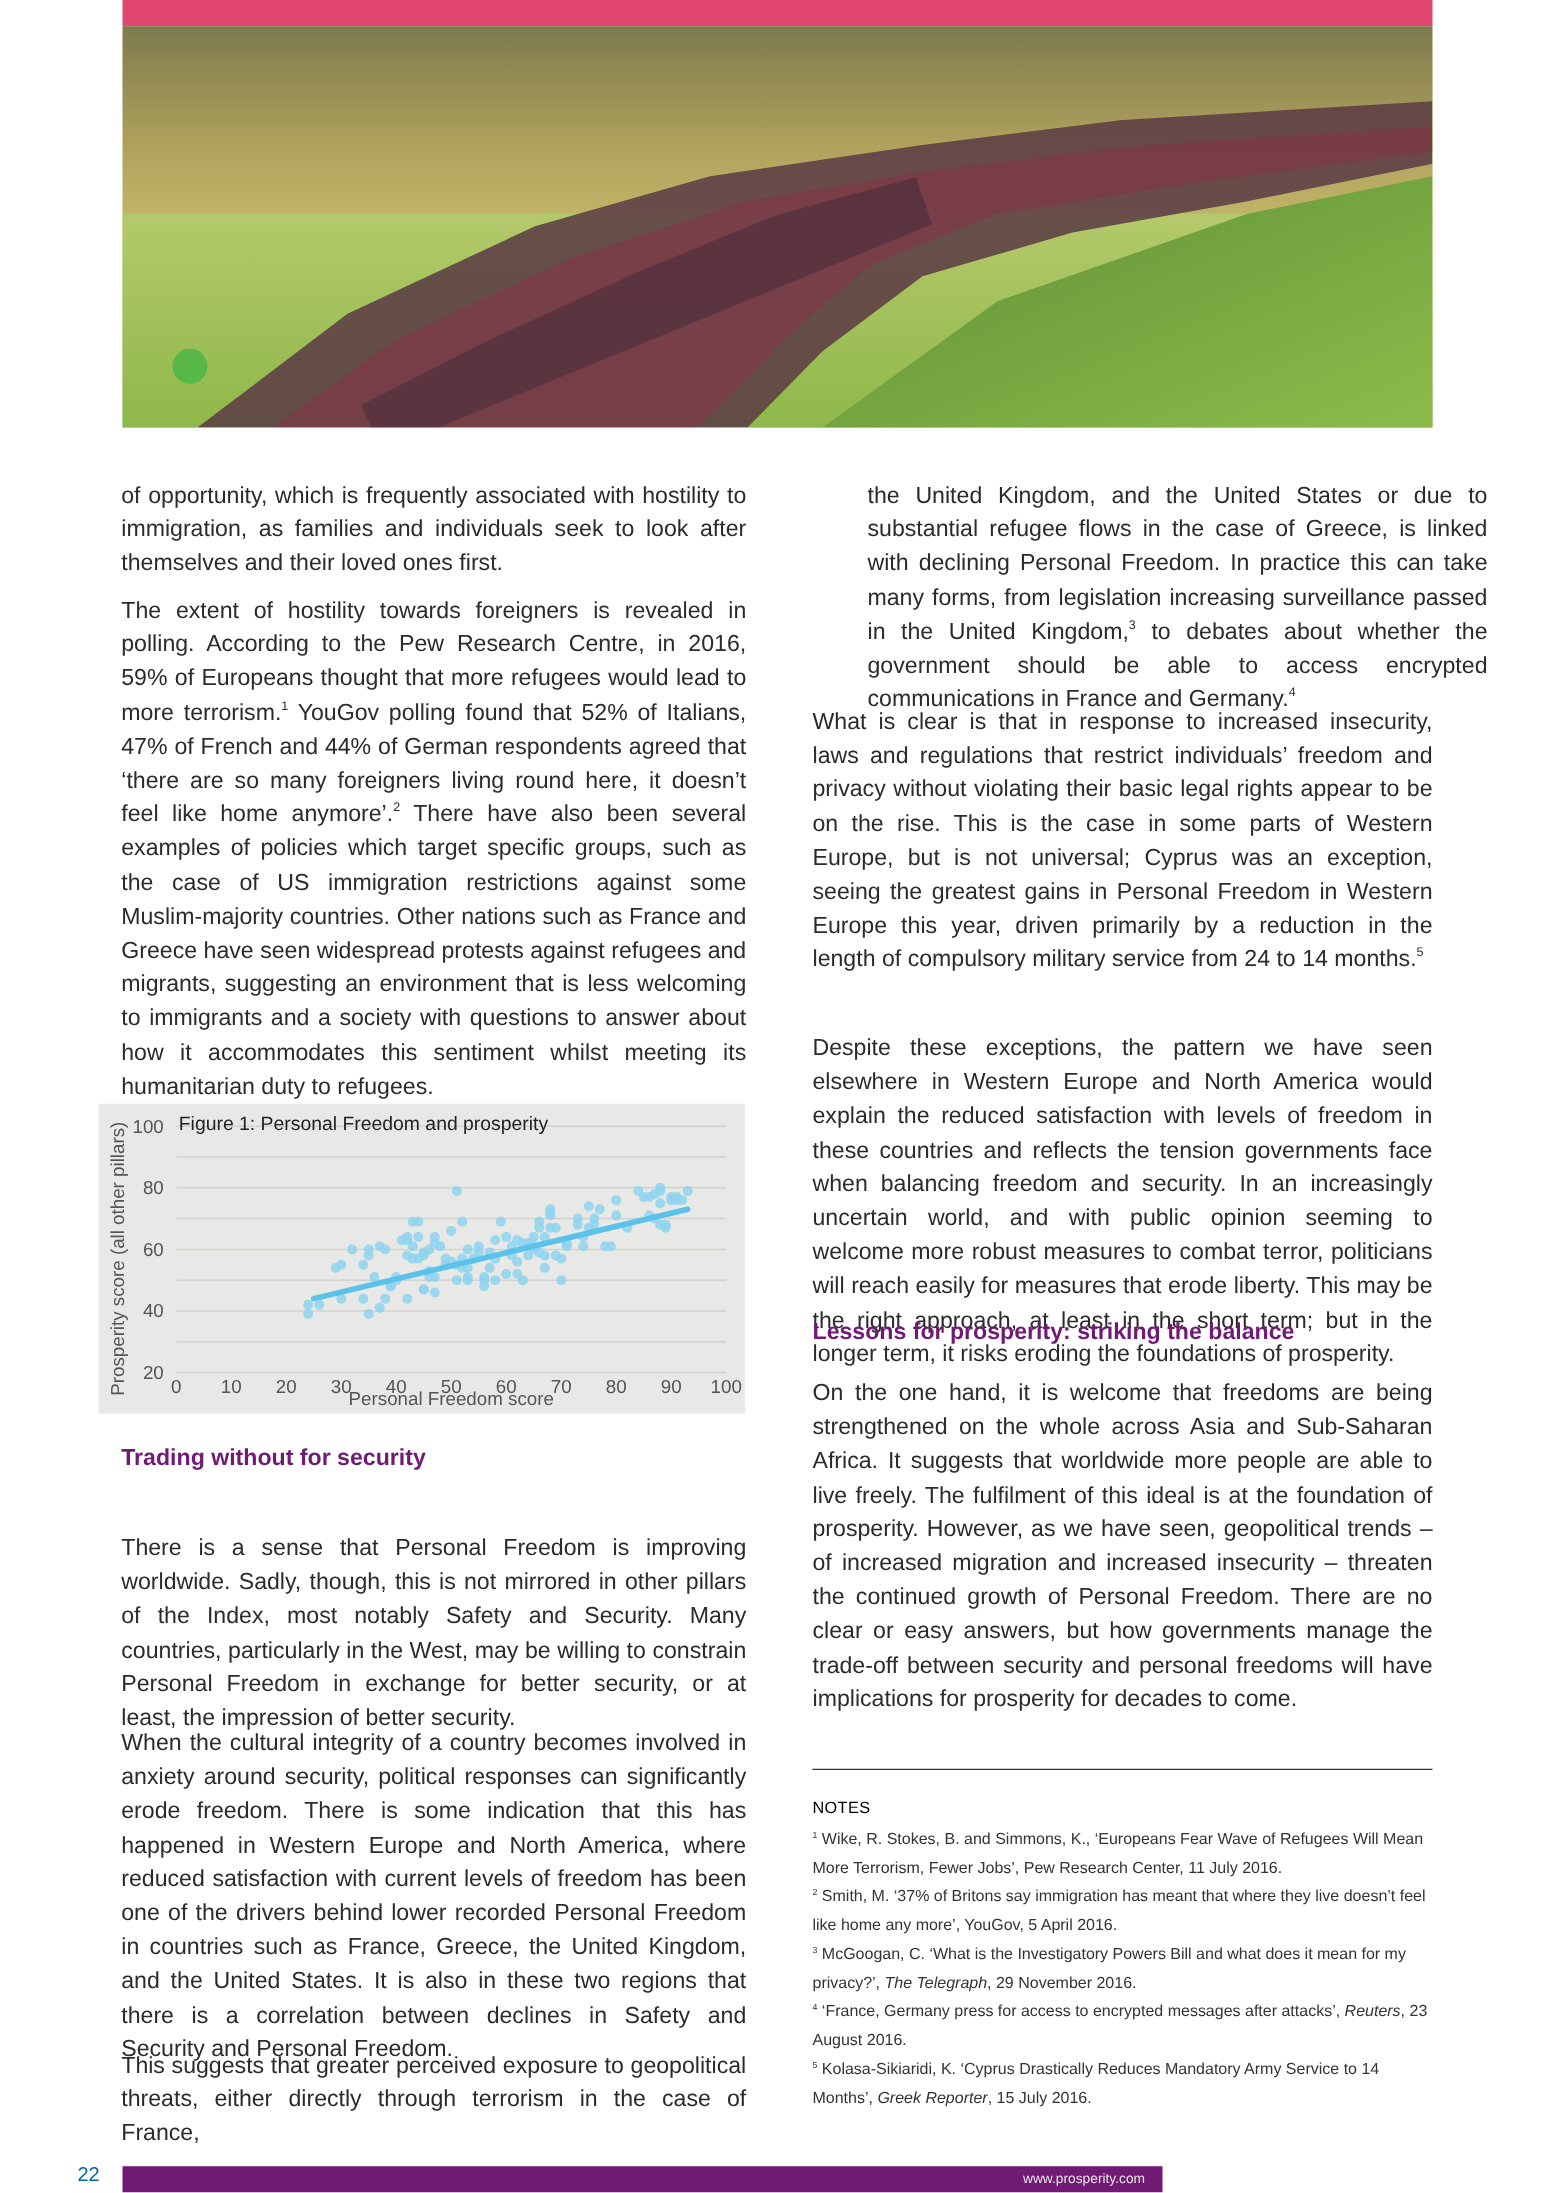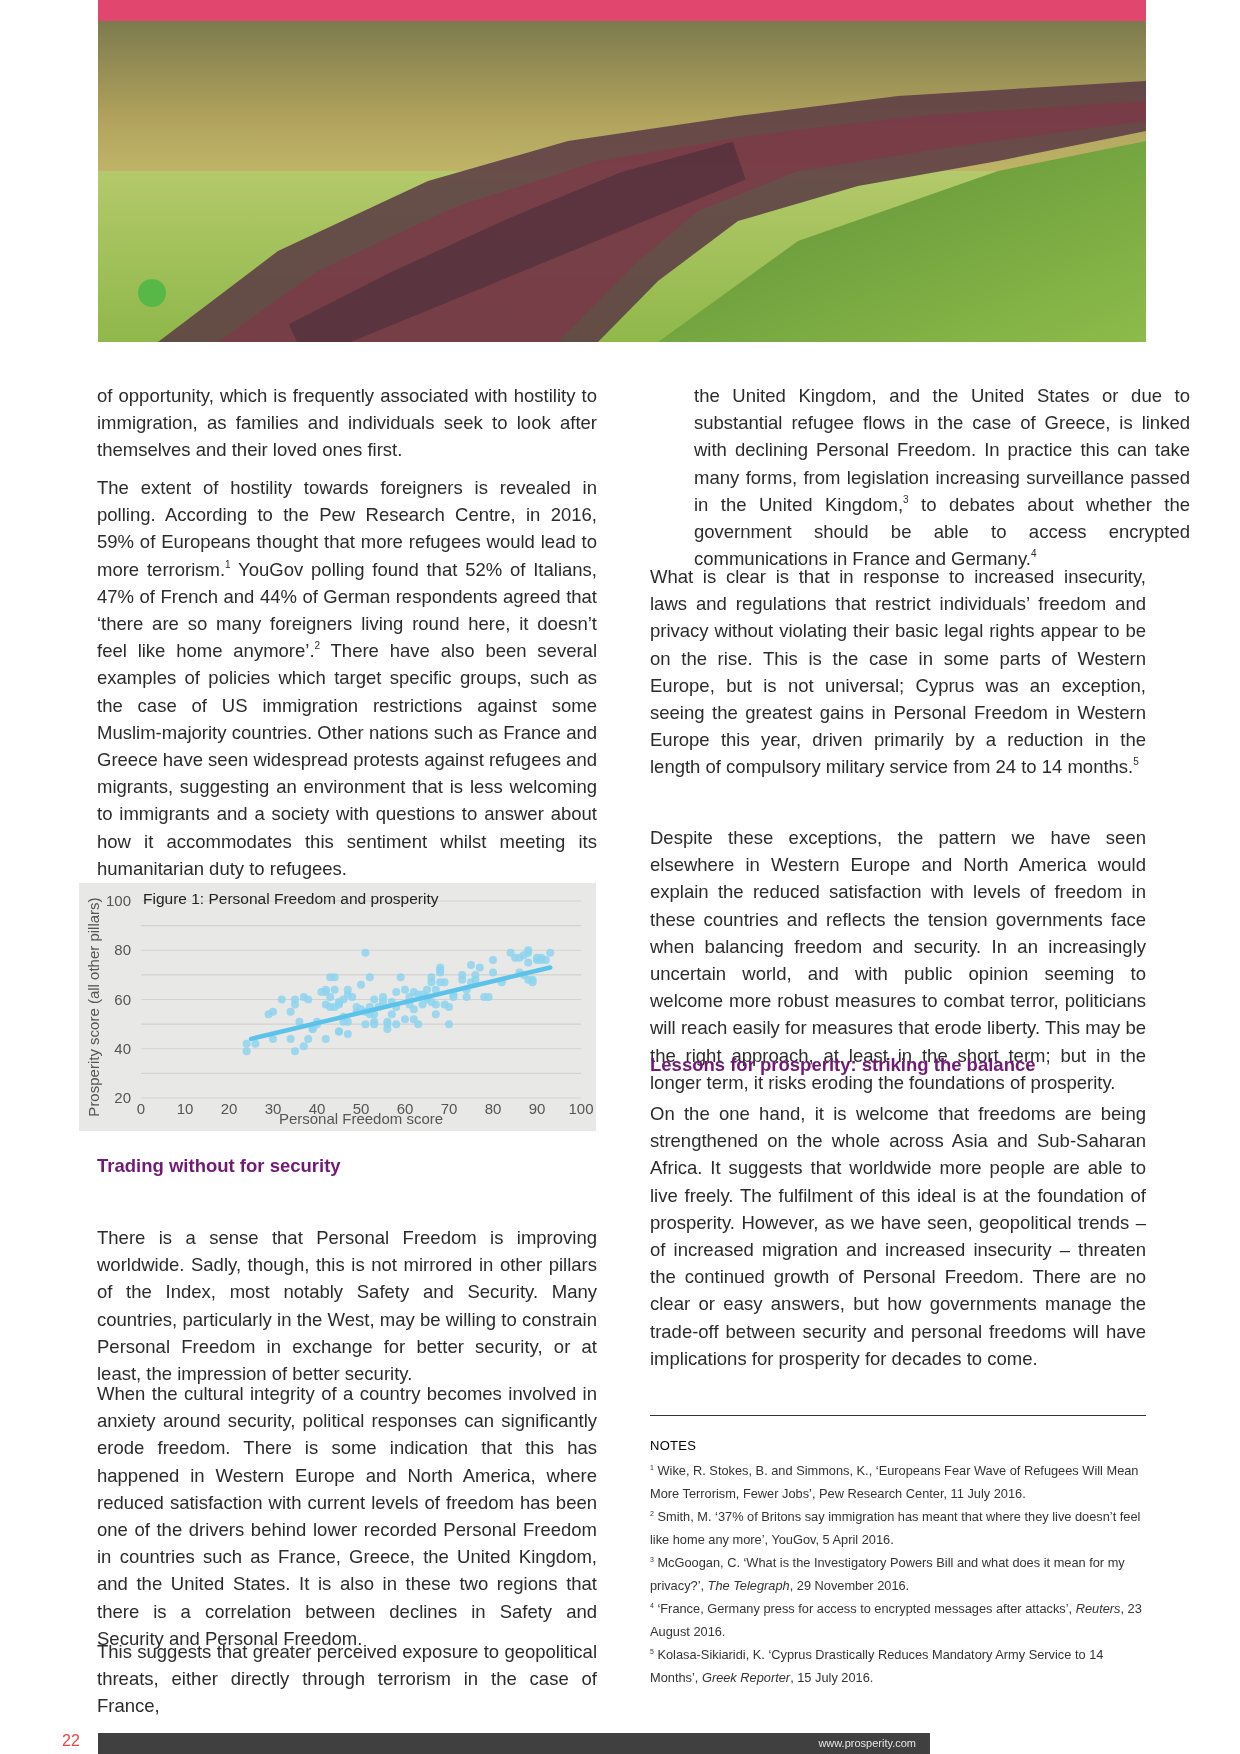--- a/index.html
+++ b/index.html
@@ -15,23 +15,23 @@
   .right { left:650px; width:496px; }
   sup { font-size:10px; line-height:0; vertical-align:8px; }
   .heading { position:absolute; font-size:18.5px; font-weight:bold; color:#701a75; }
   .chart-box { position:absolute; left:79px; top:883px; width:517px; height:248px; background:#e8e8e6; }
   .chart-box svg { position:absolute; left:0; top:0; }
   .divider { position:absolute; left:650px; top:1415px; width:496px; height:1px; background:#333; }
   .notes-title { position:absolute; left:650px; top:1438px; font-size:13px; color:#000000; letter-spacing:0.3px; }
   .notes { position:absolute; left:650px; top:1459px; width:500px; font-size:12.8px; line-height:23px; color:#333; }
   .notes p { margin:0; }
   .notes sup { font-size:7px; vertical-align:5px; }
-  .footer-bar { position:absolute; left:98px; top:1733px; width:832px; height:21px; background:#404040; }
+  .footer-bar { position:absolute; left:98px; top:1733px; width:832px; height:21px; background:#701a75; }
   .footer-url { position:absolute; right:14px; top:4px; font-size:11px; color:#e6e6e6; }
-  .page-number { position:absolute; left:62px; top:1732px; font-size:16px; color:#ef4444; }
+  .page-number { position:absolute; left:62px; top:1732px; font-size:16px; color:#0369a1; }
 </style>
 </head>
 <body>
 
 <div class="pink-bar"></div>
 
 <div class="photo">
   <svg width="1048" height="321" viewBox="0 0 1048 321">
     <defs>
       <linearGradient id="trees" x1="0" y1="0" x2="0" y2="1">

